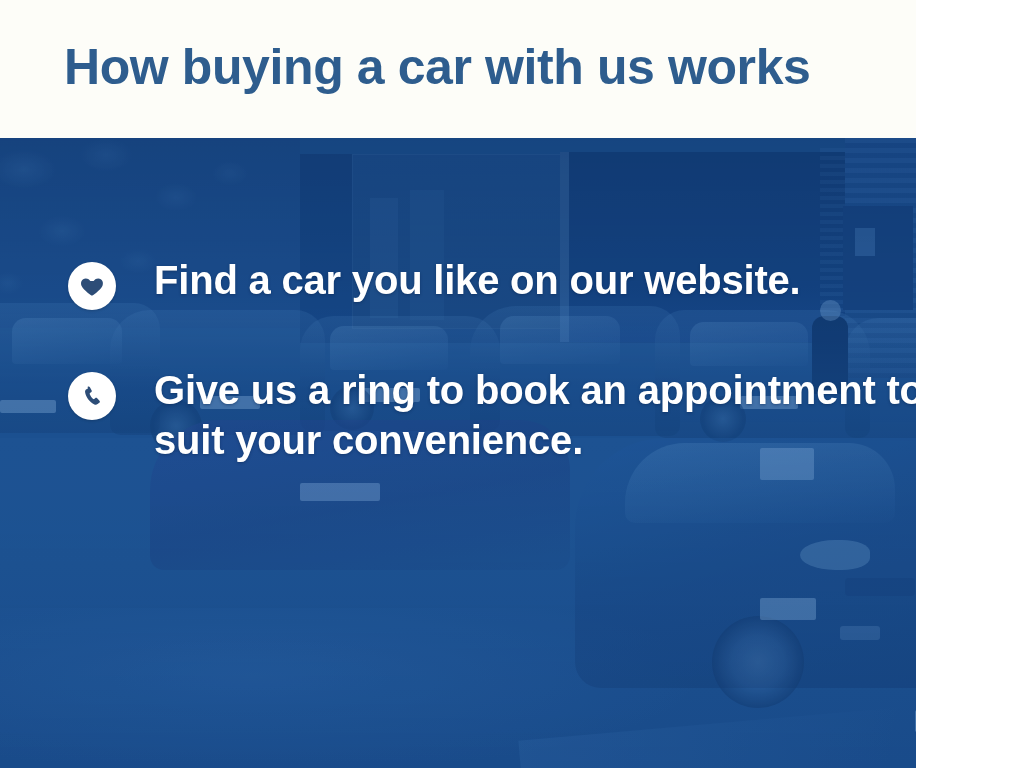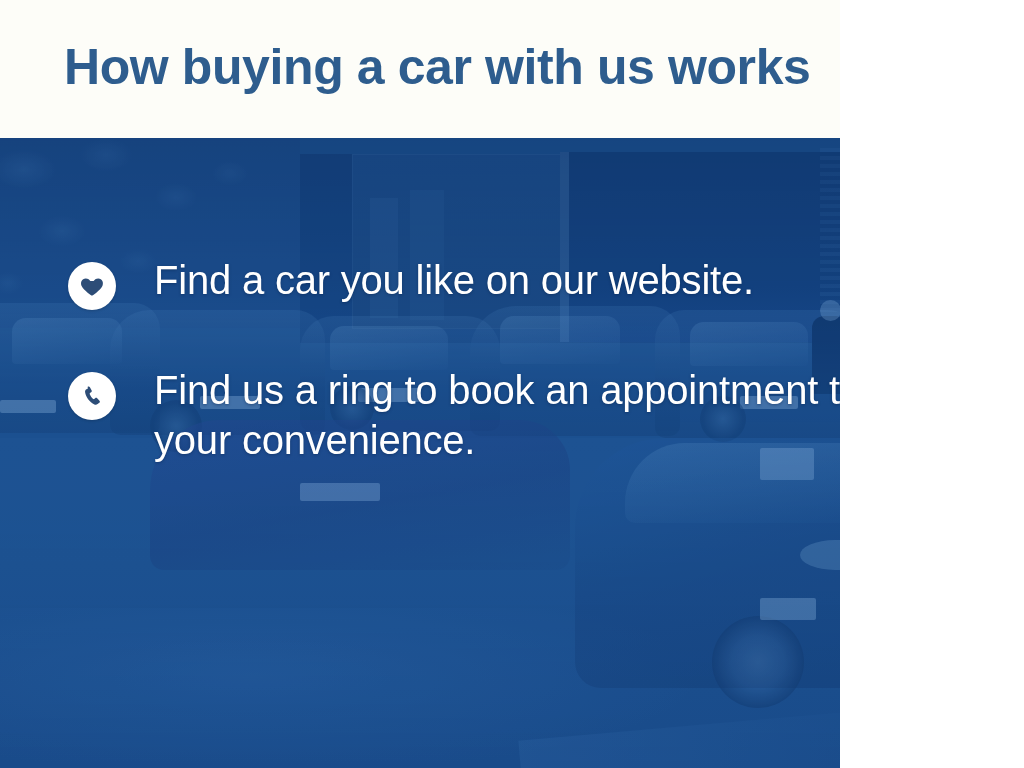--- a/index.html
+++ b/index.html
@@ -7,21 +7,21 @@
     margin: 0;
     padding: 0;
     background: #ffffff;
   }
   body {
     font-family: "Liberation Sans", "DejaVu Sans", sans-serif;
   }
 
   #slide {
     position: relative;
-    width: 840px;
+    width: 916px;
     height: 768px;
     overflow: hidden;
     background: #ef4444;
   }
 
   
   .header-band {
     position: absolute;
     left: 0;
     top: 0;
@@ -309,21 +309,21 @@
     margin-top: 7px;
     box-shadow: 0 1px 3px rgba(0,0,0,0.18);
   }
   .bullet-icon svg { display: block; }
 
   .bullet-text {
     margin-left: 38px;
     color: #ffffff;
     font-size: 40px;
     line-height: 50px;
-    font-weight: normal;
+    font-weight: bold;
     letter-spacing: -0.2px;
     text-shadow: 0 1px 3px rgba(8,34,70,0.45);
     max-width: 830px;
   }
 </style>
 </head>
 <body>
 
 <div id="slide">
 
@@ -404,18 +404,18 @@
       </span>
       <div class="bullet-text">Find a car you like on our website.</div>
     </div>
 
     <div class="bullet-item bullet-2">
       <span class="bullet-icon">
         <svg width="25" height="25" viewBox="0 0 24 24" aria-hidden="true">
           <path d="M7.4 2.6c.7-.5 1.7-.3 2.1.5l1.6 2.8c.4.7.2 1.6-.5 2l-1 .7c-.3.2-.4.6-.3.9.6 1.6 1.9 3.6 3.4 4.9.3.2.7.2.9 0l.9-.8c.6-.5 1.5-.5 2 .1l2.2 2.3c.6.6.5 1.6-.2 2.1l-1.6 1.2c-.9.7-2.1.8-3.1.3-2.2-1-4.4-2.9-6-5-1.5-2-2.6-4.4-2.9-6.7-.2-1.1.3-2.2 1.2-2.8l1.3-.5z" fill="#2d4d77"></path>
         </svg>
       </span>
-      <div class="bullet-text">Find us a ring to book an appointment to suit your convenience.</div>
+      <div class="bullet-text">Give us a ring to book an appointment to suit your convenience.</div>
     </div>
 
 
   </div>
 </div>
 
 </body></html>

